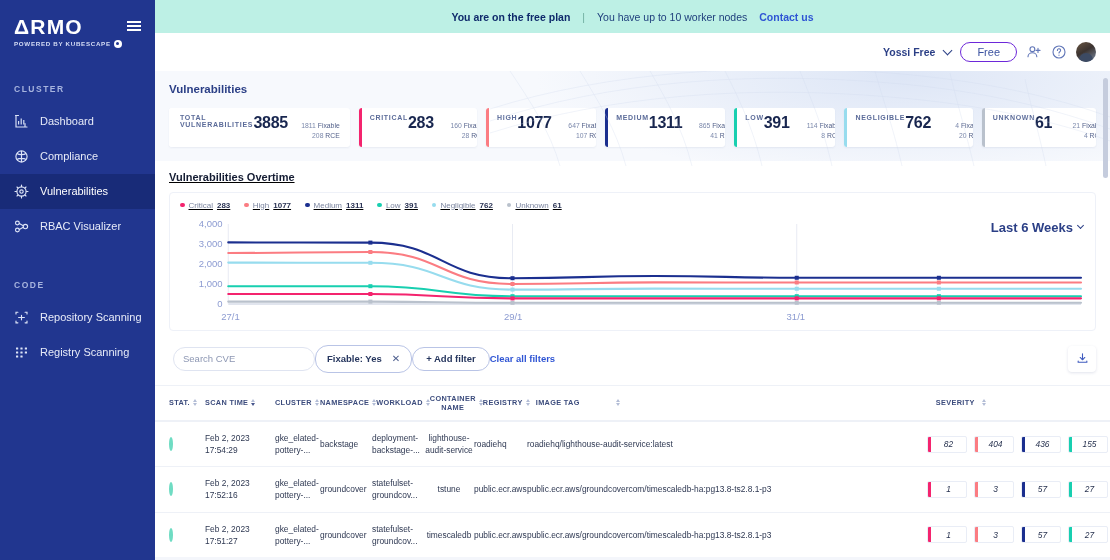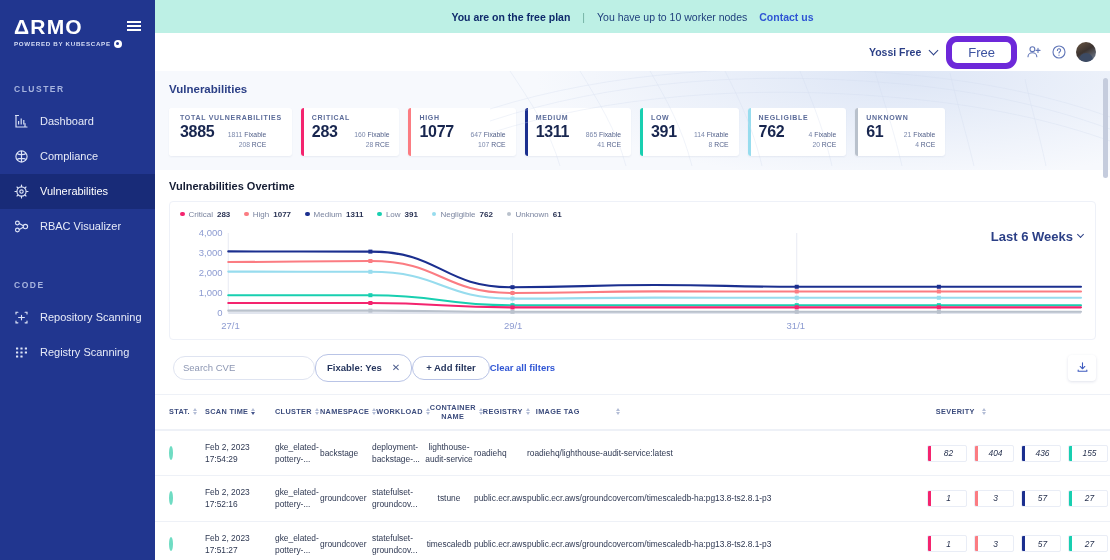--- a/index.html
+++ b/index.html
@@ -65,22 +65,22 @@
   .plan-link { color: #2f55d4; font-weight: bold; text-decoration: none; cursor: pointer; }
 
   .user-bar {
     height: 38px; background: #fff; display: flex; align-items: center;
     justify-content: flex-end; padding-right: 14px; gap: 9px;
   }
   .user-name { font-size: 10.5px; color: #2b3f86; font-weight: 600; }
   .chev { width: 7px; height: 7px; border-right: 1.4px solid #2b3f86; border-bottom: 1.4px solid #2b3f86;
           transform: rotate(45deg); margin-bottom: 3px; }
   .pill-free {
-    border: 6px solid #6d28d9; border-radius: 11px; padding: 3px 16px;
-    font-size: 13px; color: #3b52a0; cursor: pointer;
+    border: 1px solid #6d28d9; border-radius: 11px; padding: 3px 16px;
+    font-size: 11px; color: #3b52a0; cursor: pointer;
   }
   .ic-btn { width: 16px; height: 16px; cursor: pointer; color: #5e74bb; }
   .avatar {
     width: 20px; height: 20px; border-radius: 50%;
     background: linear-gradient(150deg,#6b5744 0%,#3b3330 45%,#7d8fa8 100%);
     cursor: pointer; overflow: hidden; position: relative;
   }
   .avatar::after{
     content:""; position:absolute; bottom:0; left:3px; width:14px; height:9px;
     border-radius:7px 7px 0 0; background:#3c4a63;
@@ -111,31 +111,31 @@
   .scan-btn { padding: 6px 30px; font-size: 10.5px; font-weight: bold; color:#2f55d4; cursor:pointer;
               display:flex; align-items:center; }
 
   .stats { display: flex; gap: 9px; margin-top: 13px; }
   .stat {
     background: #fff; border-radius: 3px; display: flex; align-items: stretch;
     box-shadow: 0 1px 2px rgba(35,56,120,.07);
     min-height: 38px; overflow: hidden;
   }
   .stat-accent { width: 3px; flex: 0 0 3px; }
-  .stat-body { padding: 6px 10px 6px 8px; display: flex; flex-direction: column; justify-content: center; }
+  .stat-body { padding: 6px 10px 6px 8px; display: flex; flex-direction: row; justify-content: center; }
   .stat-label { font-size: 7px; letter-spacing: .7px; color: #5b6b99; font-weight: bold; margin-bottom: 2px; }
   .stat-row { display: flex; align-items: baseline; gap: 9px; }
   .stat-num { font-size: 16px; font-weight: bold; color: #18264f; letter-spacing: -.3px; }
   .stat-meta { font-size: 6.8px; color: #7b88ab; line-height: 1.45; text-align: right; }
   .stat-meta b { font-weight: normal; color: #53618a; }
   .stat-meta .mrow { white-space: nowrap; }
   .stat-meta .mv { display:inline-block; min-width: 19px; text-align:right; }
 
   
-  .chart-section { padding: 10px 14px 0 14px; background: #fff; }
+  .chart-section { padding: 10px 14px 0 14px; background: #fff; text-decoration: underline; }
   .chart-title { font-size: 11px; font-weight: bold; color: #141c33; margin-bottom: 9px; }
   .chart-card {
     background: #fff; border: 1px solid #eef1f8; border-radius: 4px;
     padding: 8px 10px 6px 10px; position: relative;
   }
   .legend { display: flex; align-items: center; gap: 14px; }
   .lg { display: flex; align-items: center; gap: 4px; font-size: 8px; color: #7a849f; }
   .lg .dot { width: 4.5px; height: 4.5px; border-radius: 50%; }
   .lg b { color: #2a3354; font-size: 8px; }
   .range-sel {

